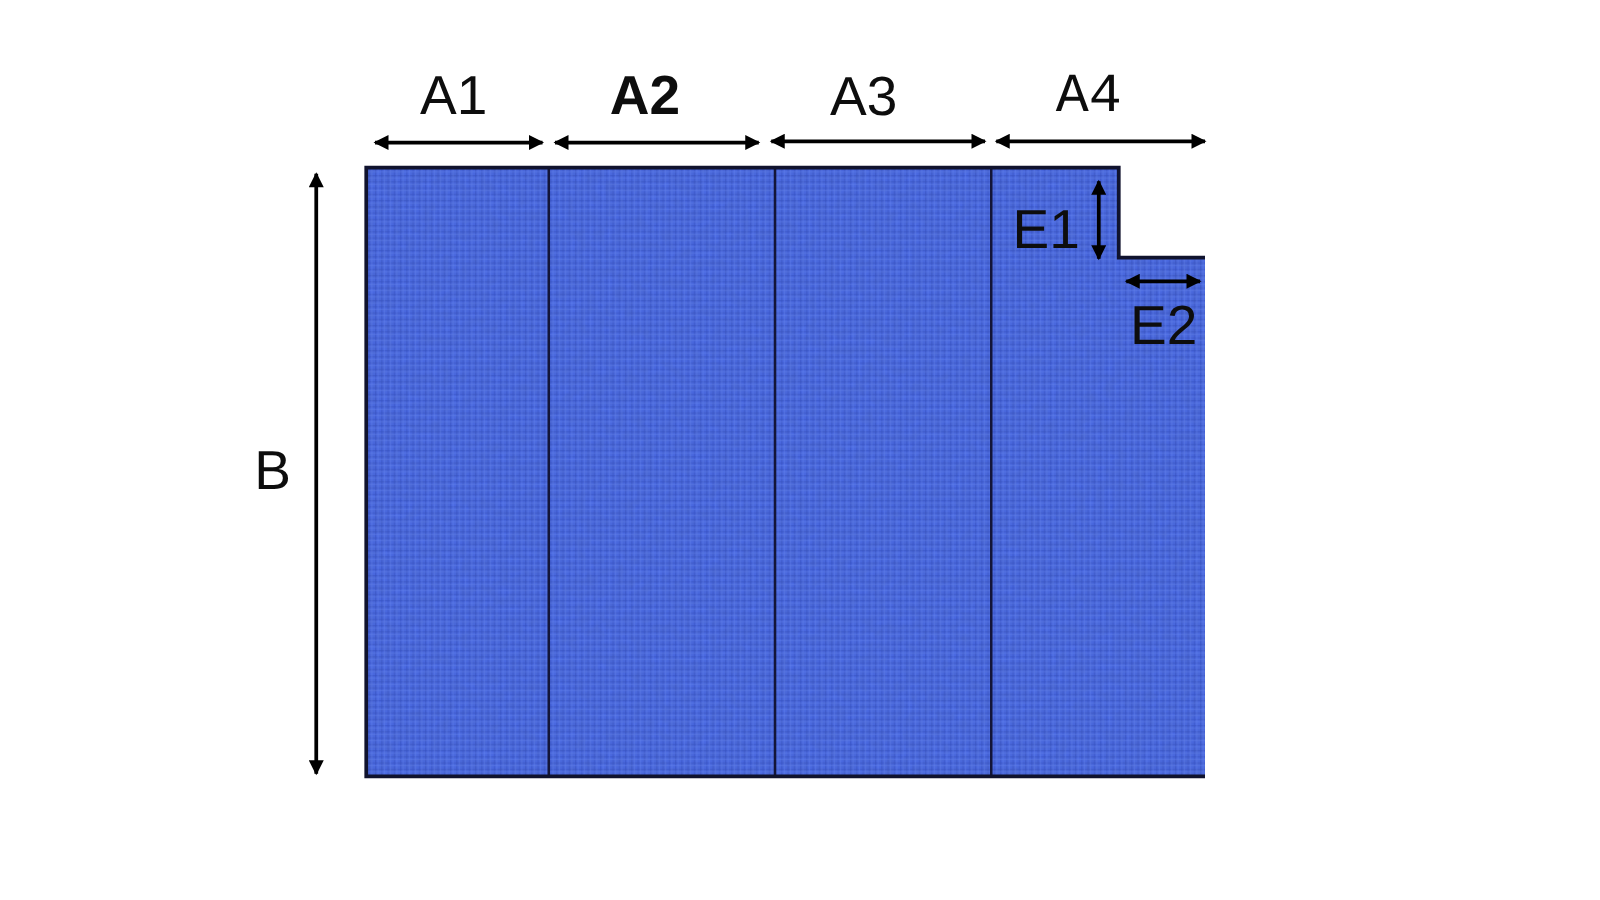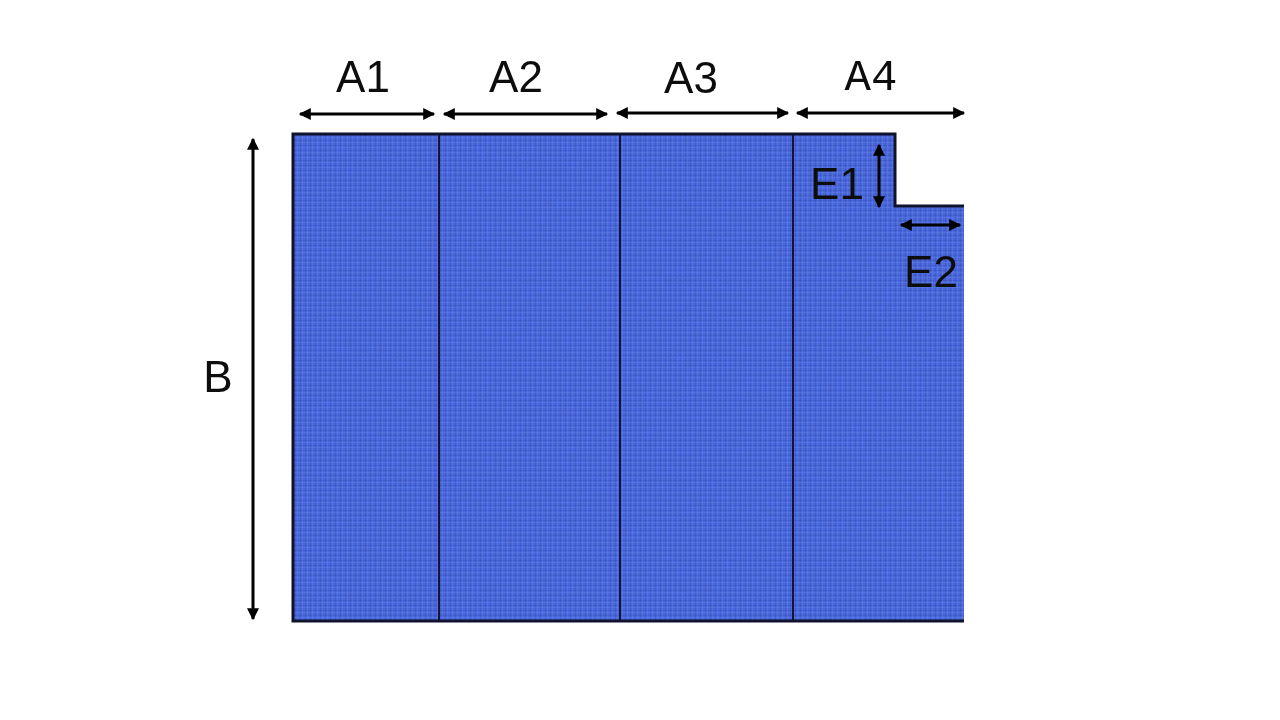--- a/index.html
+++ b/index.html
@@ -76,20 +76,20 @@
     <line x1="300" y1="114" x2="434" y2="114" stroke="#000000" stroke-width="3" marker-start="url(#arrowhead)" marker-end="url(#arrowhead)"></line>
     <line x1="444" y1="114" x2="607" y2="114" stroke="#000000" stroke-width="3" marker-start="url(#arrowhead)" marker-end="url(#arrowhead)"></line>
     <line x1="617" y1="113" x2="788" y2="113" stroke="#000000" stroke-width="3" marker-start="url(#arrowhead)" marker-end="url(#arrowhead)"></line>
     <line x1="797" y1="113" x2="964" y2="113" stroke="#000000" stroke-width="3" marker-start="url(#arrowhead)" marker-end="url(#arrowhead)"></line>
     <line x1="253" y1="139" x2="253" y2="619" stroke="#000000" stroke-width="3" marker-start="url(#arrowhead)" marker-end="url(#arrowhead)"></line>
     <line x1="879" y1="145" x2="879" y2="207" stroke="#000000" stroke-width="3" marker-start="url(#arrowhead)" marker-end="url(#arrowhead)"></line>
     <line x1="901" y1="225" x2="960" y2="225" stroke="#000000" stroke-width="3" marker-start="url(#arrowhead)" marker-end="url(#arrowhead)"></line>
   </svg>
 
   <div class="dim-label" style="left:363px; top:77px;">A1</div>
-  <div class="dim-label" style="left:516px; top:77px;">A2</div>
+  <div class="dim-label" style="left:516px; top:77px;font-weight:bold;">A2</div>
   <div class="dim-label" style="left:691px; top:78px;">A3</div>
   <div class="dim-label" style="left:871px; top:78px;font-family:Liberation Mono, monospace;">A4</div>
   <div class="dim-label" style="left:218px; top:377px;">B</div>
   <div class="dim-label" style="left:837px; top:184px;">E1</div>
-  <div class="dim-label" style="left:931px; top:272px;">E2</div>
+  <div class="dim-label" style="left:931px; top:261px;">E2</div>
 
 </div>
 
 </body></html>

